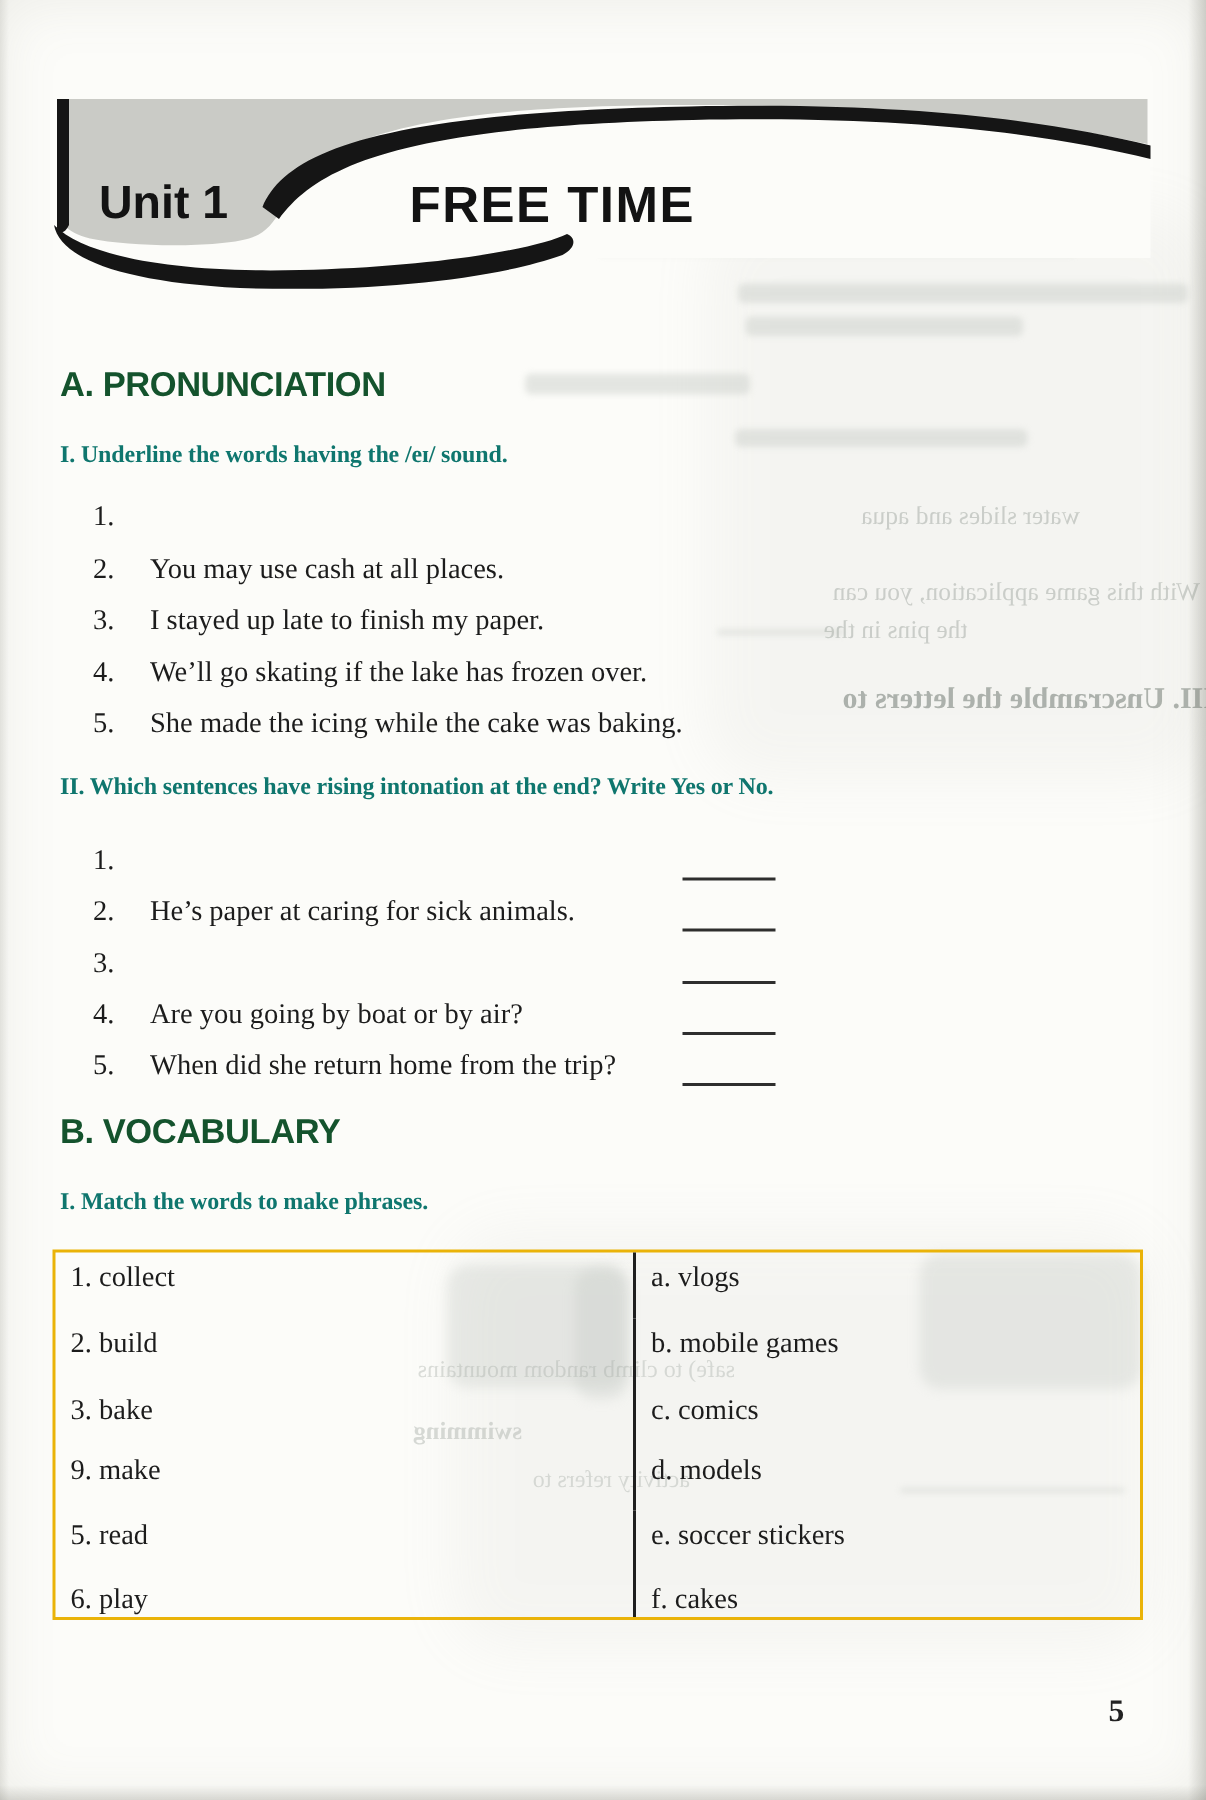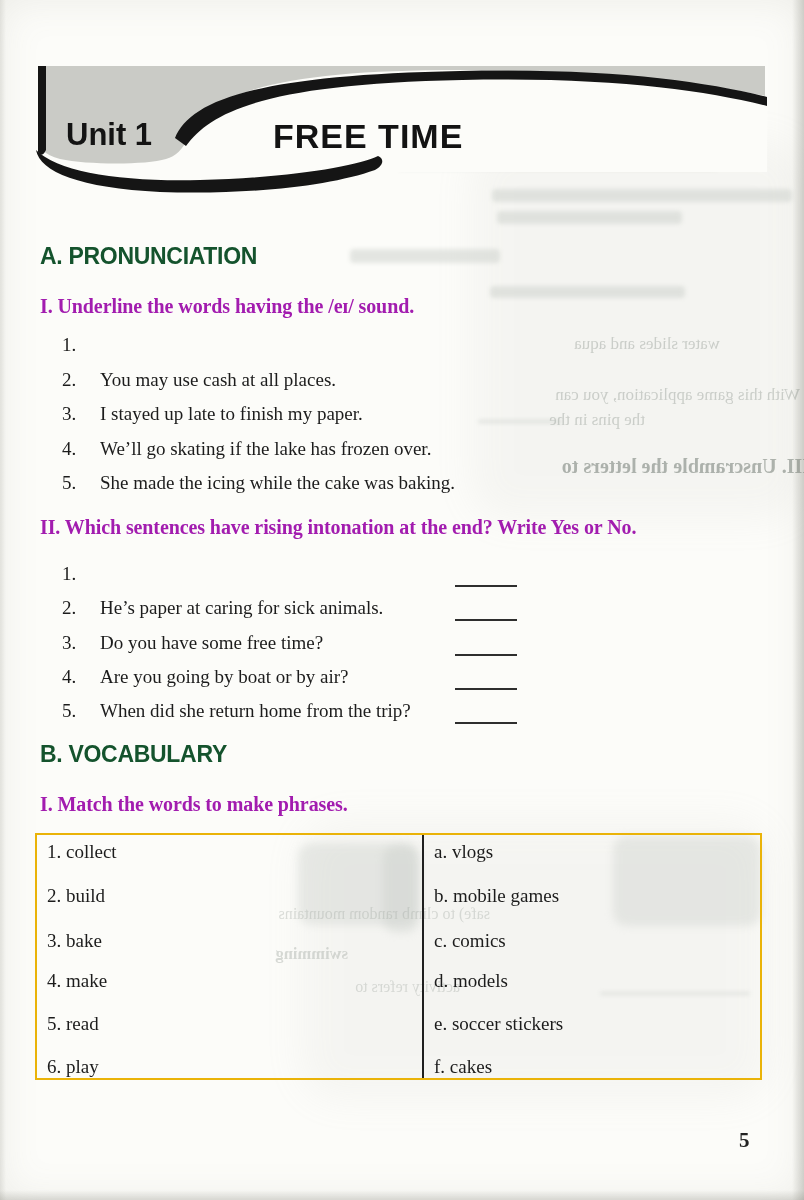--- a/index.html
+++ b/index.html
@@ -22,21 +22,21 @@
   .ghost{position:absolute;transform:scaleX(-1);color:#a9afa9;opacity:.55;filter:blur(.4px);
     font-family:"Liberation Serif", serif;white-space:nowrap;overflow:hidden;}
   .ghost.dark{color:#8f968f;opacity:.7;font-weight:bold;}
   
   #banner{position:absolute;left:30px;top:52px;}
   .banner-unit{font-family:"Liberation Sans", sans-serif;font-weight:bold;font-size:31px;}
   .banner-title{font-family:"Liberation Sans", sans-serif;font-weight:bold;font-size:34px;letter-spacing:1px;}
   
   .sec-heading{position:absolute;left:40px;font-family:"Liberation Sans", sans-serif;
     font-weight:bold;font-size:23px;letter-spacing:-.3px;color:#14532d;}
-  .ex-title{position:absolute;left:40px;font-weight:bold;font-size:20px;color:#a21caf;letter-spacing:-.1px;}
+  .ex-title{position:absolute;left:40px;font-weight:bold;font-size:16px;color:#0f766e;letter-spacing:-.1px;}
   .ex-title .it{}
   
   .ex-list{position:absolute;left:0;width:780px;list-style:none;margin:0;padding:0;}
   .ex-list li{position:relative;height:34.6px;font-size:19px;}
   .ex-list .num{position:absolute;left:62px;top:2px;}
   .ex-list .txt{position:absolute;left:100px;top:2px;white-space:nowrap;}
   .ex-list .blank{position:absolute;left:455px;top:6px;width:62px;height:18px;
     border-bottom:2px solid #2e2e2e;}
   #ex2-list li{height:34.3px;}
   
@@ -140,21 +140,20 @@
       </li>
 
       <li>
         <span class="num">2.</span>
         <span class="txt">He’s paper at caring for sick animals.</span>
         <span class="blank"></span>
       </li>
 
       <li>
         <span class="num">3.</span>
-        <span class="txt">Do you have some free time?</span>
         <span class="blank"></span>
       </li>
 
       <li>
         <span class="num">4.</span>
         <span class="txt">Are you going by boat or by air?</span>
         <span class="blank"></span>
       </li>
 
       <li>
@@ -179,21 +178,21 @@
         <div class="tcell l">2. build</div>
         <div class="tcell r">b. mobile games</div>
       </div>
 
       <div class="trow">
         <div class="tcell l">3. bake</div>
         <div class="tcell r">c. comics</div>
       </div>
 
       <div class="trow">
-        <div class="tcell l">4. make</div>
+        <div class="tcell l">9. make</div>
         <div class="tcell r">d. models</div>
       </div>
 
       <div class="trow">
         <div class="tcell l">5. read</div>
         <div class="tcell r">e. soccer stickers</div>
       </div>
 
       <div class="trow">
         <div class="tcell l">6. play</div>

